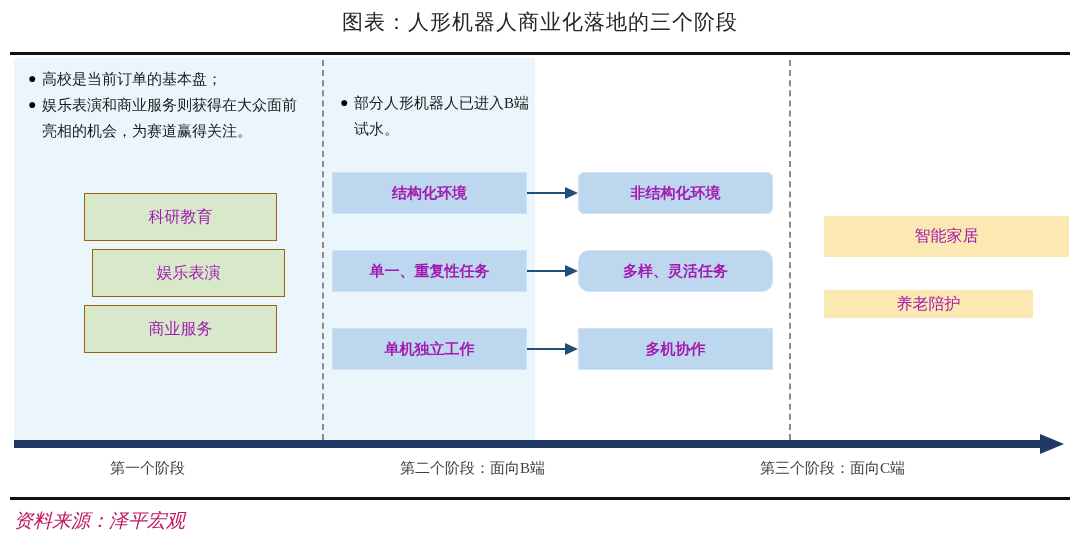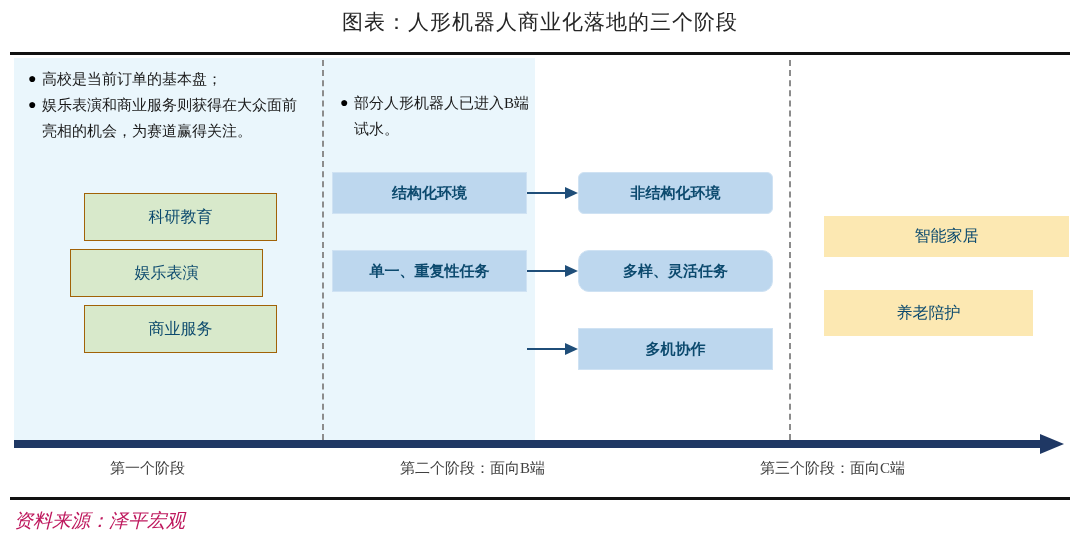--- a/index.html
+++ b/index.html
@@ -63,21 +63,21 @@
     color:#000;
   }
   .bullet-text{flex:1 1 auto;}
 
   
   .box{
     position:absolute;
     display:flex;align-items:center;justify-content:center;
     font-size:15px;
     font-weight:bold;
-    color:#0c4a6e;
+    color:#a21caf;
     font-family:"Liberation Serif","DejaVu Serif",serif;
     box-sizing:border-box;
   }
   .box-green{
     background:#d8e9cb;
     border:1px solid #a16207;
     font-weight:normal;
     font-size:16px;
   }
   .box-blue{
@@ -86,34 +86,34 @@
   }
   .box-orange{
     background:#fce8b2;
     border:1px solid #fce8b2;
     font-weight:normal;
     font-size:16px;
   }
 
   
   #box-green-0{left:84px;top:193px;width:193px;height:48px;}
-  #box-green-1{left:70px;top:249px;width:193px;height:48px;}
+  #box-green-1{left:92px;top:249px;width:193px;height:48px;}
   #box-green-2{left:84px;top:305px;width:193px;height:48px;}
 
   
   #box-blue-l0{left:332px;top:172px;width:195px;height:42px;}
   #box-blue-r0{left:578px;top:172px;width:195px;height:42px;border-radius:6px;}
   #box-blue-l1{left:332px;top:250px;width:195px;height:42px;}
   #box-blue-r1{left:578px;top:250px;width:195px;height:42px;border-radius:11px;}
   #box-blue-l2{left:332px;top:328px;width:195px;height:42px;}
   #box-blue-r2{left:578px;top:328px;width:195px;height:42px;}
 
   
   #box-orange-0{left:824px;top:216px;width:245px;height:41px;}
-  #box-orange-1{left:824px;top:290px;width:209px;height:46px;}
+  #box-orange-1{left:824px;top:290px;width:209px;height:28px;}
 
   
   .arrow{position:absolute;height:14px;width:52px;}
   #arrow-0{left:527px;top:186px;}
   #arrow-1{left:527px;top:264px;}
   #arrow-2{left:527px;top:342px;}
   .arrow-line{
     position:absolute;left:0;top:6px;width:40px;height:2px;
     background:#1f4e79;
   }
@@ -202,20 +202,21 @@
   </div>
   <div class="box box-blue" id="box-blue-r0">非结构化环境</div>
 
   <div class="box box-blue" id="box-blue-l1">单一、重复性任务</div>
   <div class="arrow" id="arrow-1">
     <div class="arrow-line"></div>
     <div class="arrow-head"></div>
   </div>
   <div class="box box-blue" id="box-blue-r1">多样、灵活任务</div>
 
+  <div class="box box-blue" id="box-blue-l2">单机独立工作</div>
   <div class="arrow" id="arrow-2">
     <div class="arrow-line"></div>
     <div class="arrow-head"></div>
   </div>
   <div class="box box-blue" id="box-blue-r2">多机协作</div>
 
   <div class="box box-orange" id="box-orange-0">智能家居</div>
   <div class="box box-orange" id="box-orange-1">养老陪护</div>
 
   <div class="axis"></div>

